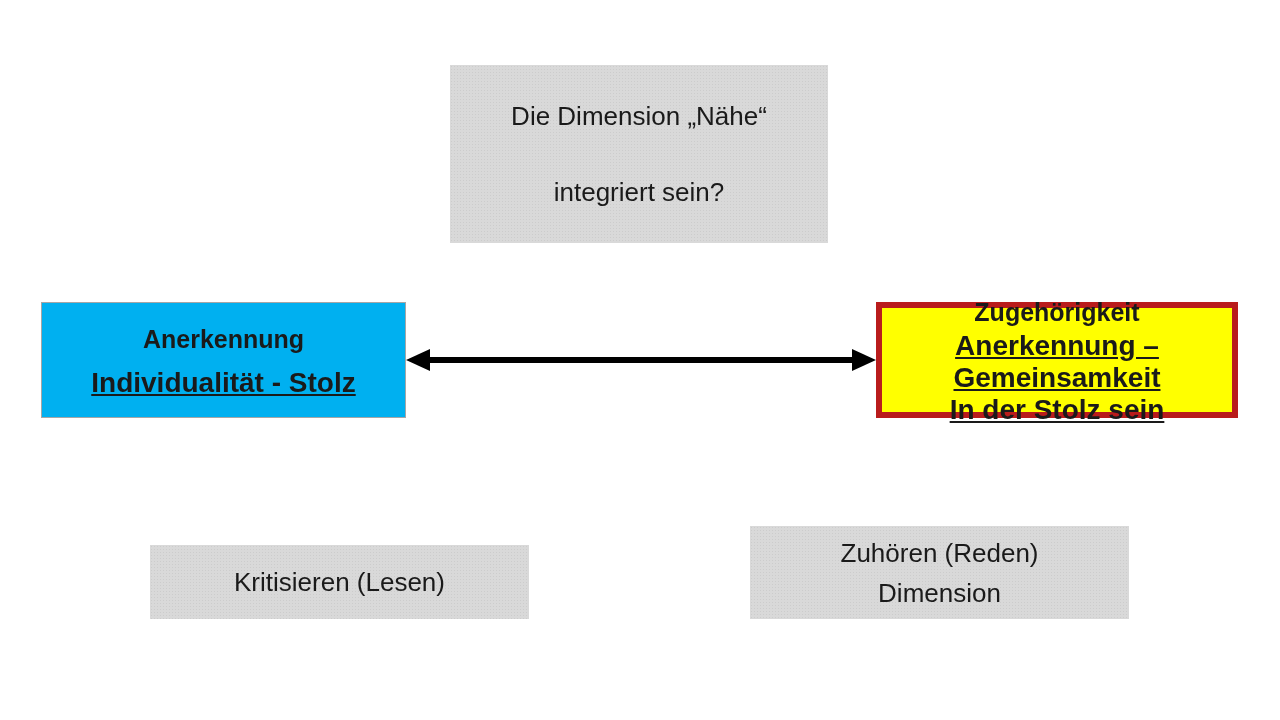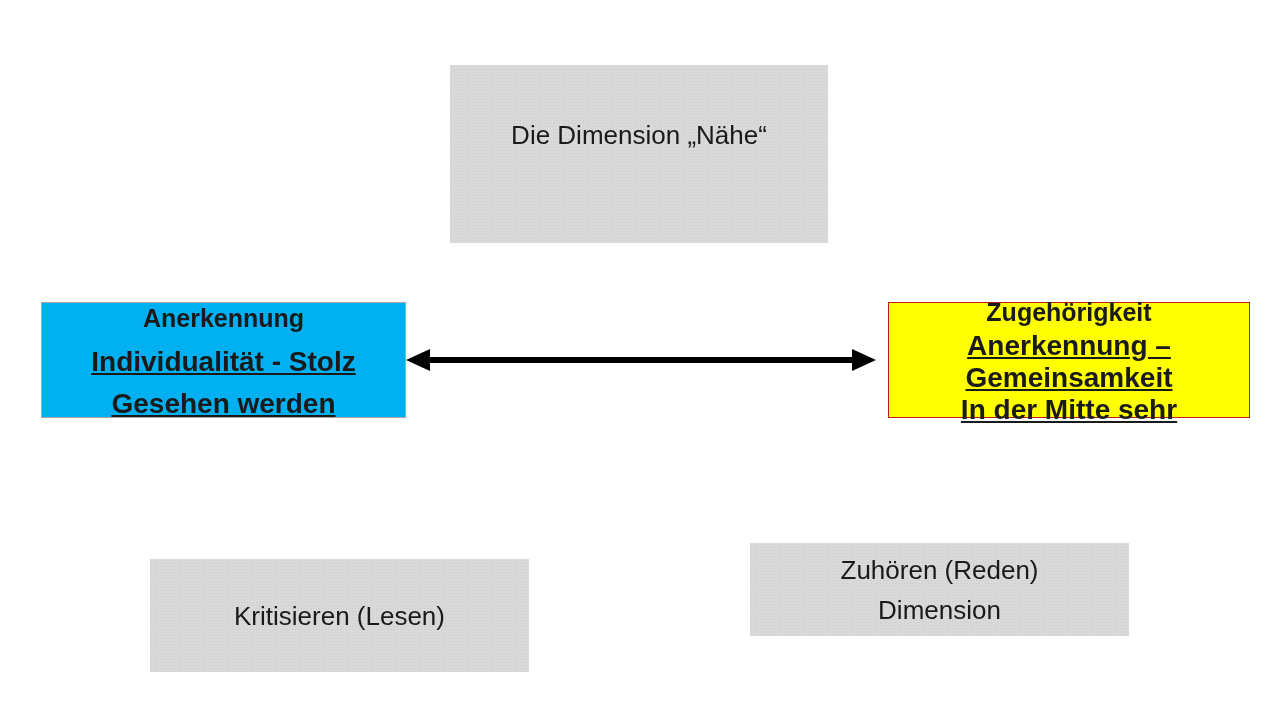--- a/index.html
+++ b/index.html
@@ -38,40 +38,39 @@
   .blue-box {
     left: 41px; top: 302px; width: 365px; height: 116px;
     background-color: #00b0f0;
     border: 1px solid #a6a6a6;
     font-weight: bold;
     gap: 10px;
   }
   .yellow-box {
     left: 876px; top: 302px; width: 362px; height: 116px;
     background-color: #ffff00;
-    border: 1px solid #b91c1c;
+    border: 6px solid #b91c1c;
     font-weight: bold;
-    margin-left: 12px;
   }
   .blue-box .title, .yellow-box .title {
     font-size: 25px;
     line-height: 36px;
   }
   .blue-box .sub, .yellow-box .sub {
     font-size: 28px;
     line-height: 32px;
     text-decoration: underline;
   }
   .bottom-left-box {
-    left: 150px; top: 559px; width: 379px; height: 113px;
+    left: 150px; top: 545px; width: 379px; height: 74px;
     font-size: 26px;
     line-height: 40px;
   }
   .bottom-right-box {
-    left: 750px; top: 543px; width: 379px; height: 93px;
+    left: 750px; top: 526px; width: 379px; height: 93px;
     font-size: 26px;
     line-height: 40px;
   }
   .arrow-svg {
     position: absolute;
     left: 406px;
     top: 344px;
     width: 470px;
     height: 32px;
   }
@@ -80,38 +79,38 @@
   }
 </style>
 </head>
 <body>
 
 <div class="slide">
 
   <div class="box gray top-box">
     <div>Die Dimension „Nähe“</div>
     <div class="spacer-line"></div>
+    <div>integriert sein?</div>
   </div>
 
   <div class="box blue-box">
     <div class="title">Anerkennung</div>
     <div class="sub">Individualität - Stolz</div>
-    <div class="sub">Gesehen werden</div>
   </div>
 
   <svg class="arrow-svg" viewBox="0 0 470 32" aria-hidden="true">
     <line x1="20" y1="16" x2="450" y2="16" stroke="#000000" stroke-width="6"></line>
     <polygon points="0,16 24,5 24,27" fill="#000000"></polygon>
     <polygon points="470,16 446,5 446,27" fill="#000000"></polygon>
   </svg>
 
   <div class="box yellow-box">
     <div class="title">Zugehörigkeit</div>
     <div class="sub">Anerkennung – Gemeinsamkeit</div>
-    <div class="sub">In der Mitte sehr</div>
+    <div class="sub">In der Stolz sein</div>
   </div>
 
   <div class="box gray bottom-left-box">
     <div>Kritisieren (Lesen)</div>
   </div>
 
   <div class="box gray bottom-right-box">
     <div>Zuhören (Reden)</div>
     <div>Dimension</div>
   </div>

